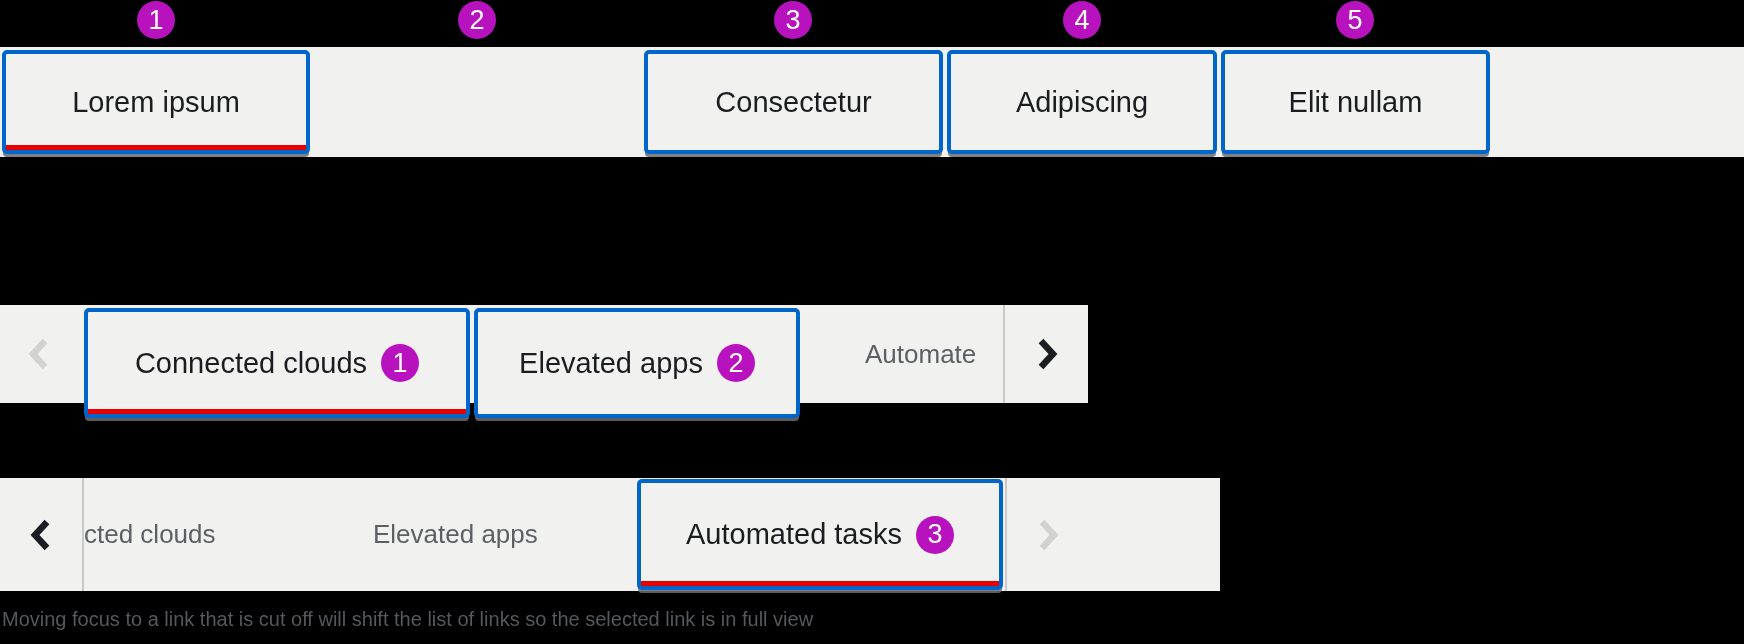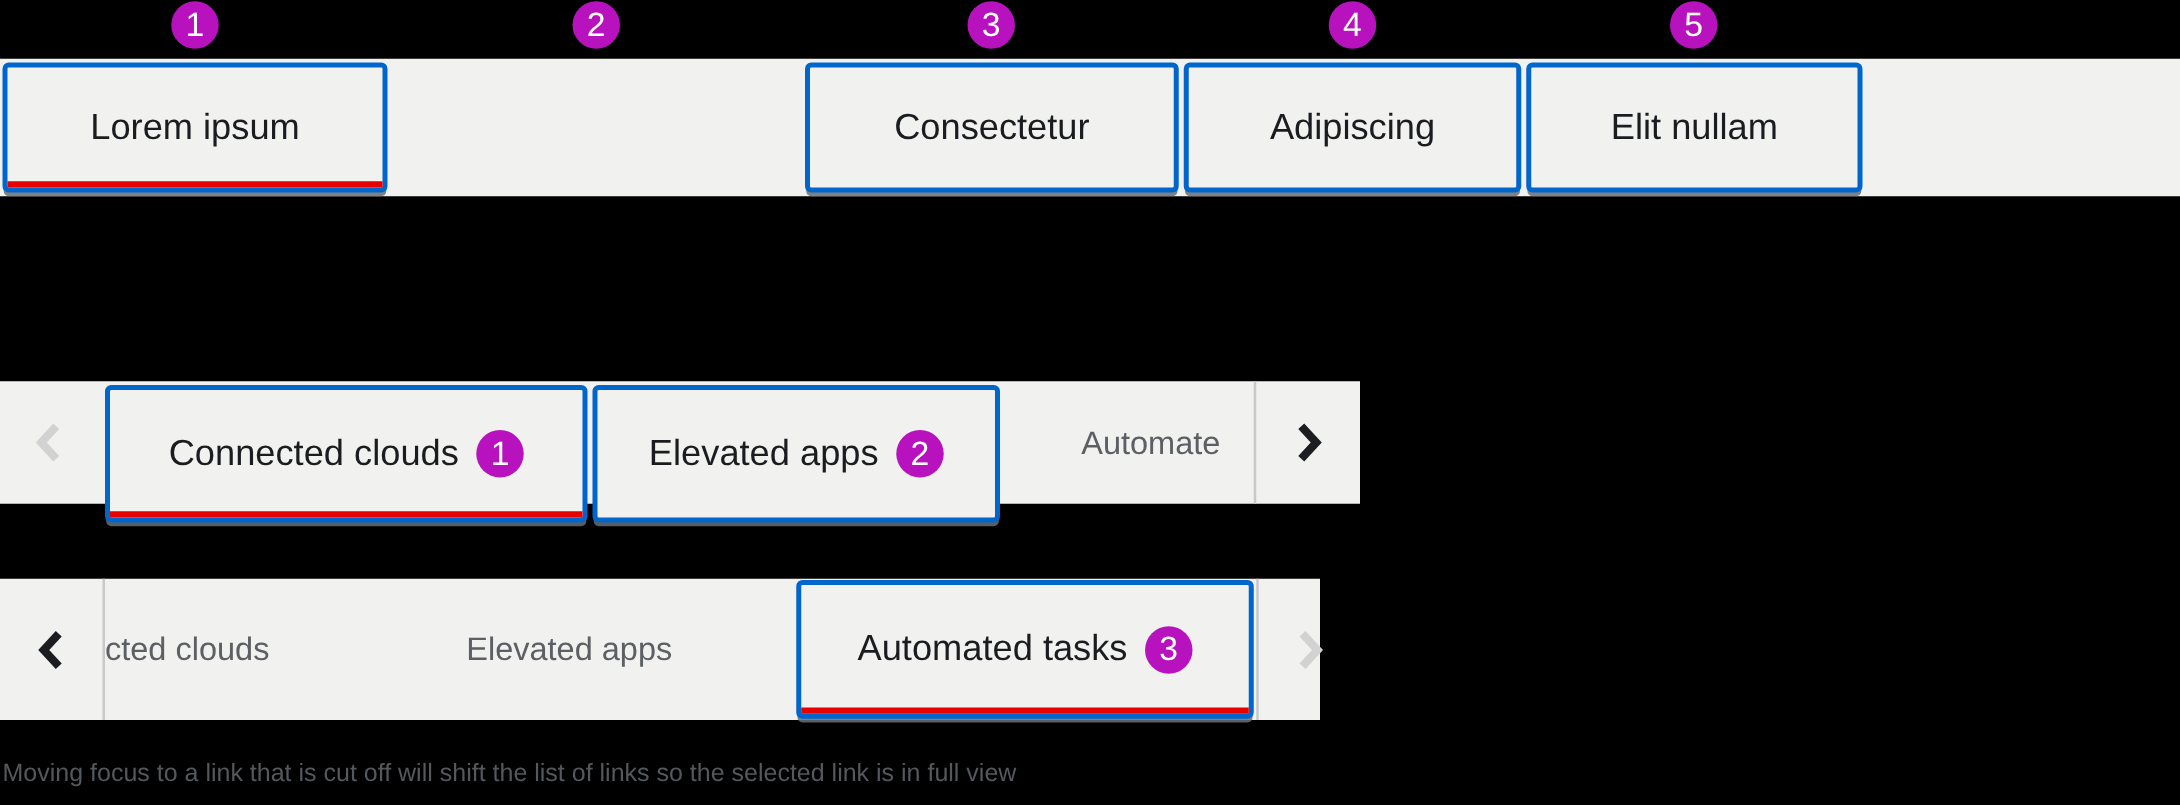--- a/index.html
+++ b/index.html
@@ -3,21 +3,21 @@
 <meta charset="utf-8">
 <style>
   html,body { margin:0; padding:0; background:#000; }
   .canvas {
     position:relative; width:1744px; height:644px; background:#000;
     font-family:"Liberation Sans", sans-serif; overflow:hidden;
   }
   .tabbar { position:absolute; background:#f1f1f0; }
   .bar-top    { top:47px;  left:0; width:1744px; height:110px; }
   .bar-middle { top:285px; left:0; width:1088px; height:98px;margin-top:20px; }
-  .bar-bottom { top:463px; left:0; width:1056px; height:113px; }
+  .bar-bottom { top:478px; left:0; width:1220px; height:113px; }
 
   
   .badge {
     width:38px; height:38px; border-radius:50%; background:#b812be;
     color:#fff; font-size:27px; line-height:1;
     display:flex; align-items:center; justify-content:center; flex:0 0 auto;
   }
   .top-badge { position:absolute; top:1px; }
 
   

